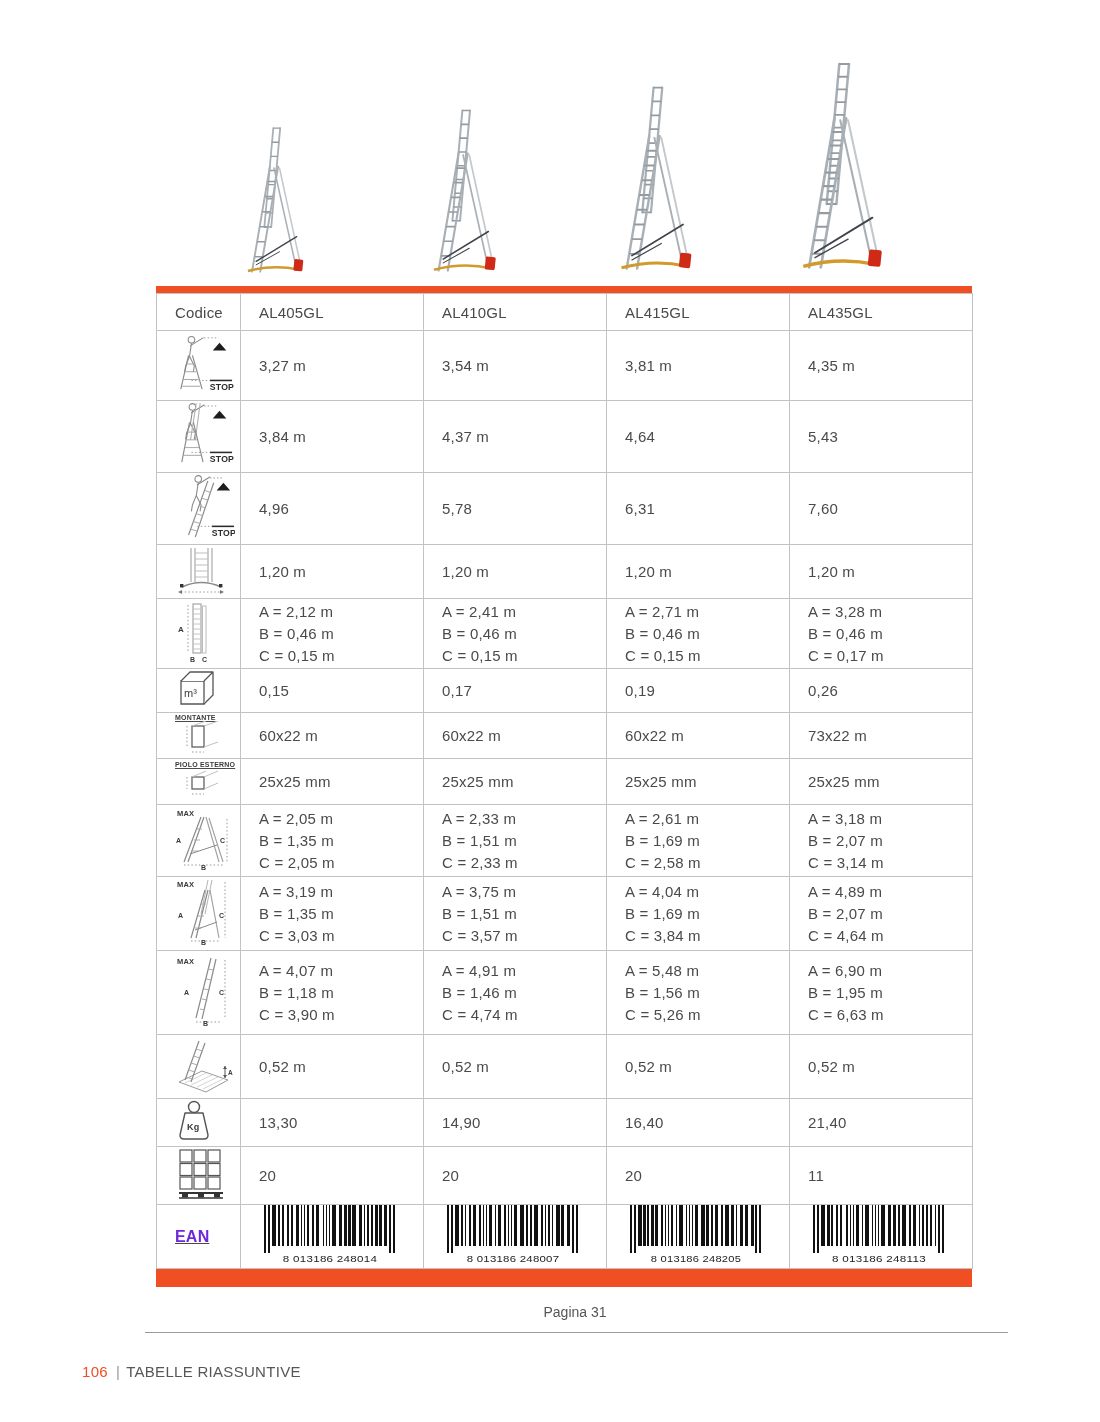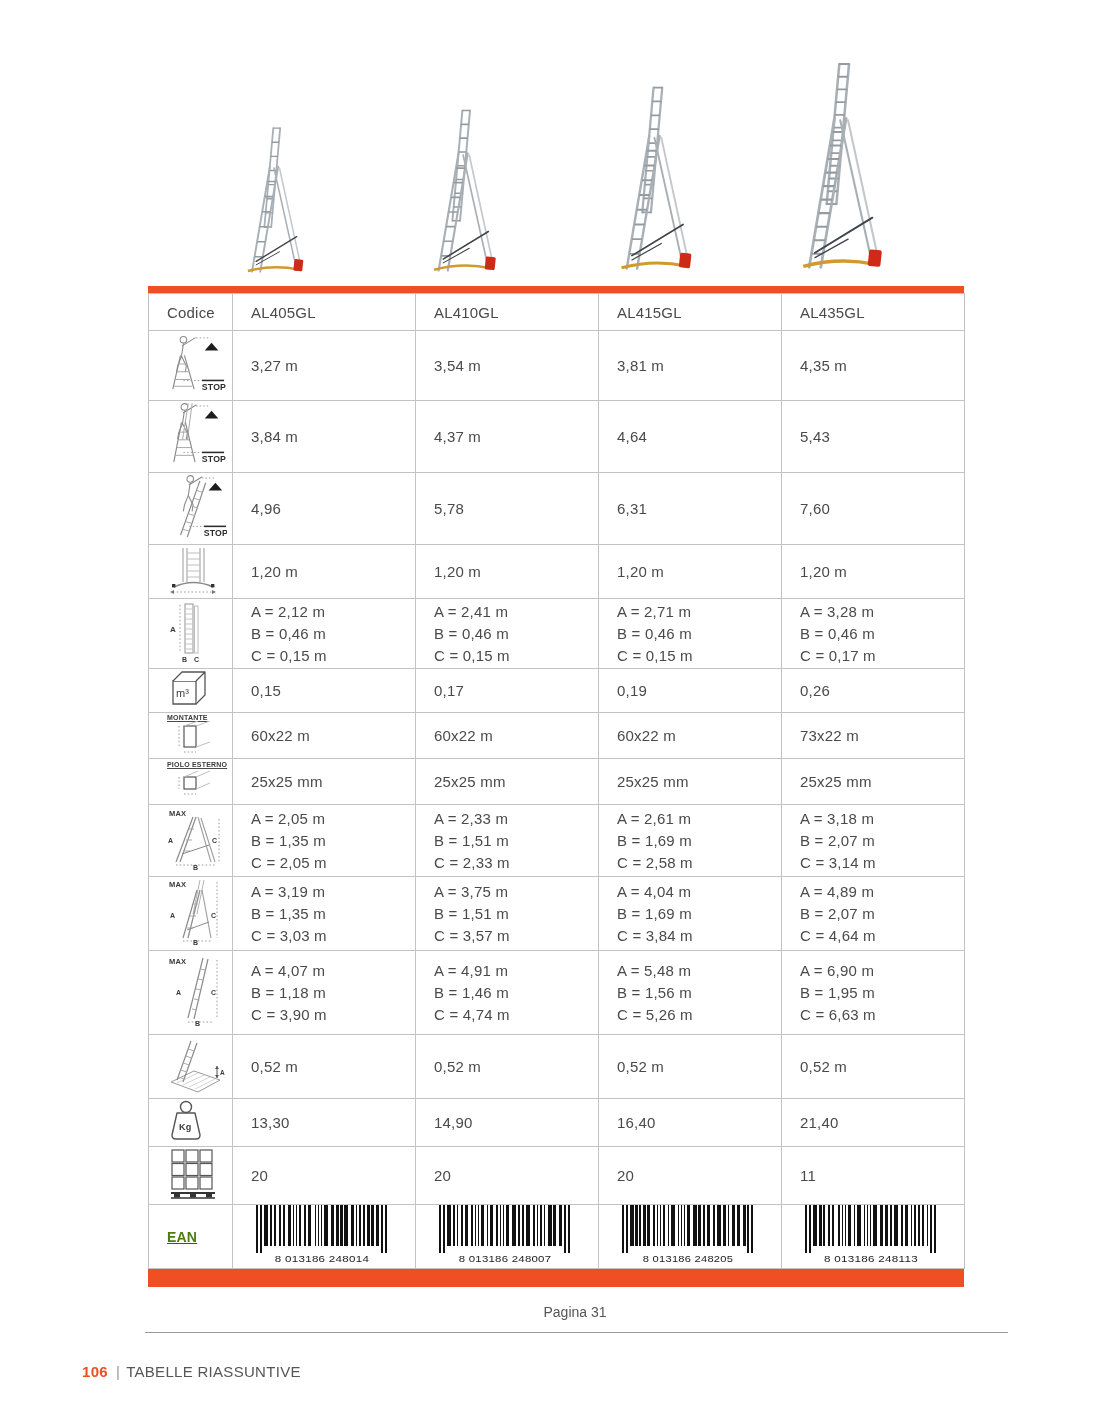--- a/index.html
+++ b/index.html
@@ -6,46 +6,46 @@
   body{
     width:1100px;height:1422px;position:relative;overflow:hidden;
     font-family:"Liberation Sans",sans-serif;color:#4a4a4a;
   }
   .sheet{position:absolute;inset:0;background:#fff;}
   
   .photos{position:absolute;left:0;top:0;width:1100px;height:288px;}
   .photo{position:absolute;}
   
   .accent{background:#f04e23;}
-  .table-wrap{position:absolute;left:148px;top:286px;width:816px;}
+  .table-wrap{position:absolute;left:156px;top:286px;width:816px;}
   .bar-top{width:816px;height:7px;}
   .bar-bottom{width:816px;height:18px;}
   table.spec{border-collapse:collapse;table-layout:fixed;width:816px;background:#fff;}
   table.spec th, table.spec td{
     border:1px solid #c3c3c3;font-size:15px;font-weight:normal;
     color:#4a4a4a;vertical-align:middle;padding:0 0 0 18px;text-align:left;
     letter-spacing:.2px;
   }
   table.spec col.c-label{width:84px;}
   table.spec col.c-val{width:183px;}
   tr.head{height:37px;}
   th.codice{font-weight:bold;color:#3a3a3a;text-align:center;padding:0;}
   td.icon-cell{text-align:center;padding:2px 2px;text-decoration:underline;}
   td.val{white-space:pre-line;line-height:22px;}
   td.bc-cell{text-align:center;padding:4px 0 2px 0;}
   .icon-label{font-size:7px;font-weight:bold;color:#3a3a3a;letter-spacing:.2px;margin:1px 0 0 0;}
-  .ean-label{font-size:14px;font-weight:bold;color:#4d7c0f;}
+  .ean-label{font-size:16px;font-weight:bold;color:#6d28d9;}
   
   .pagina{position:absolute;left:142px;top:1304px;width:866px;text-align:center;
     font-size:14px;color:#565656;}
   .footer-rule{position:absolute;left:145px;top:1332px;width:863px;height:0;
     border-top:1px solid #9a9a9a;}
   .page-footer{position:absolute;left:82px;top:1363px;font-size:15px;color:#565656;
     letter-spacing:.3px;}
-  .page-footer .num{font-weight:bold;color:#f04e23;}
+  .page-footer .num{font-weight:normal;color:#f04e23;}
   .page-footer .sep{color:#9a9a9a;margin:0 6px 0 8px;font-weight:300;}
 </style>
 </head>
 <body>
 
 <div class="sheet">
 
   <div class="photos">
       <svg class="photo" viewBox="0 0 112 230" width="77" height="158" style="left: 229.5px; top: 124px;">
         <line x1="63" y1="6" x2="50" y2="150" stroke="#a9b0b5" stroke-width="2.6" stroke-linecap="round"></line>

